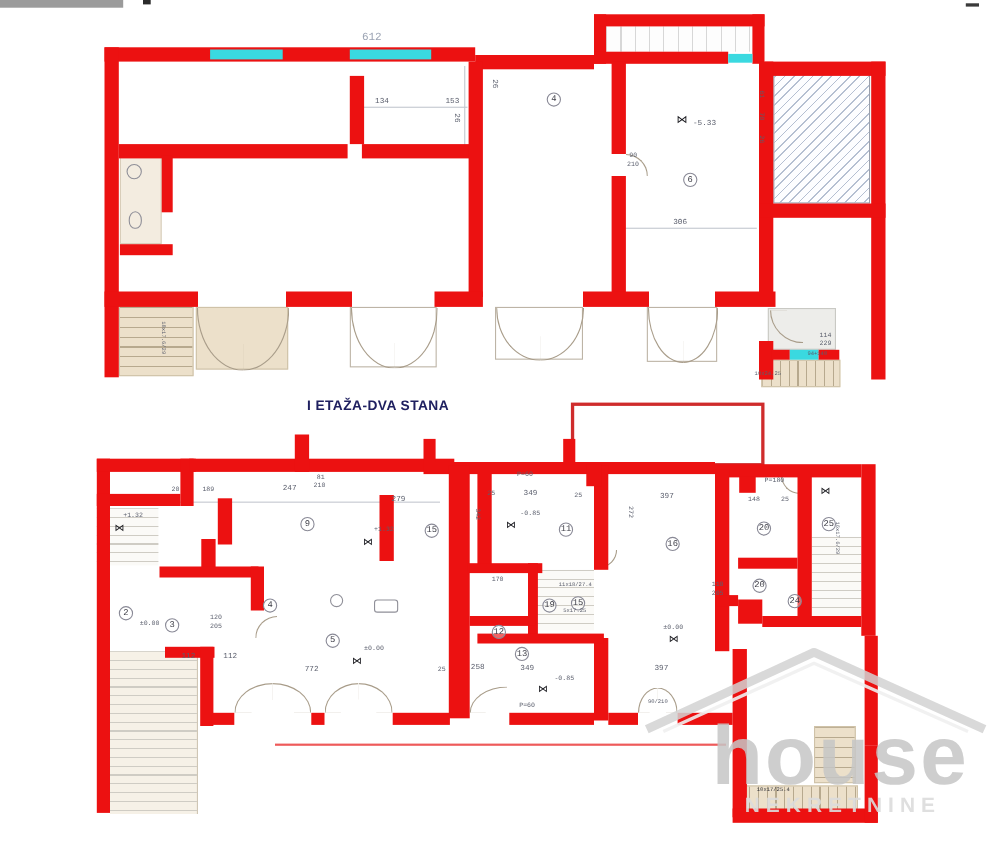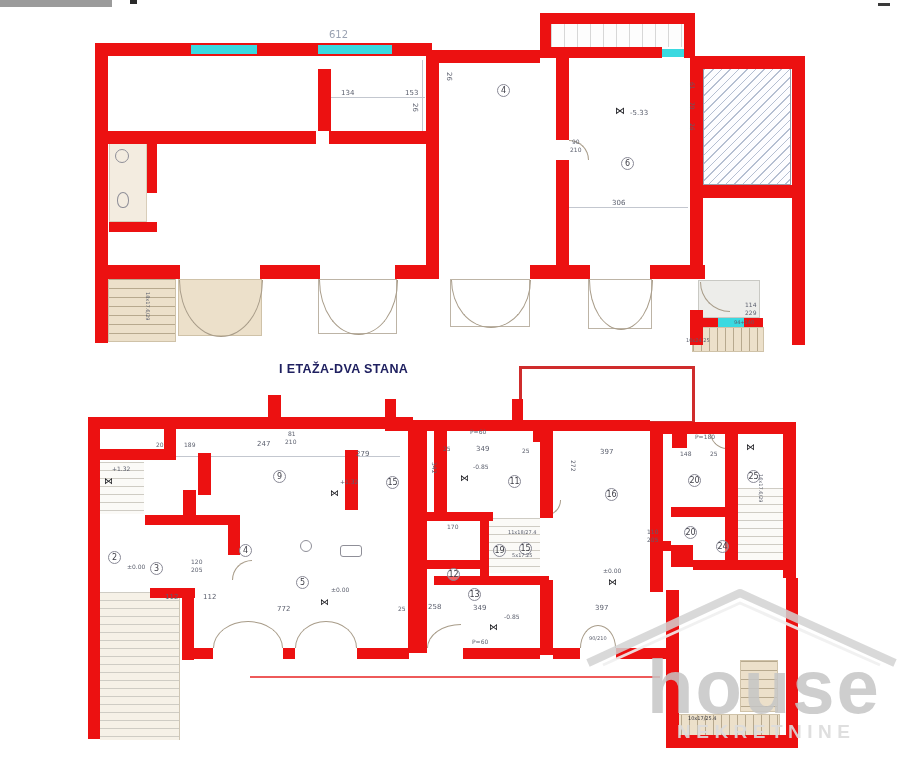--- a/index.html
+++ b/index.html
@@ -1,19 +1,19 @@
 <!DOCTYPE html>
 <html style="--wall: #ec1111; --cyan: #3ad9e0; --navy: #1f2060;"><head>
 <meta charset="utf-8">
 <style>
   html,body{margin:0;padding:0;background:#fff;}
   #canvas{position:relative;width:904px;height:768px;background:#fff;overflow:hidden;
           font-family:"DejaVu Sans",sans-serif;}
   #canvas *{box-sizing:border-box;}
-  .layer{position:absolute;inset:0;}
+  .layer{position:absolute;inset:0;font-family:Liberation Mono, monospace;}
   .w{position:absolute;background:var(--wall,#ec1111);z-index:4;}
   .cy{position:absolute;background:var(--cyan,#3ad9e0);z-index:5;}
   .hl{position:absolute;background:#c3c7cf;z-index:1;}
   .beige{position:absolute;background:#ece0ca;border:1px solid #cfc2a8;z-index:2;}
   .whitebox{position:absolute;background:#ffffff;border:1px solid #bdb4a6;z-index:2;}
   .graybox{position:absolute;background:#ededea;border:1px solid #c9c9c4;z-index:2;}
   .bath{position:absolute;background:#f3ece0;border:1px solid #d8cdb9;z-index:2;}
   .shaft{position:absolute;background:#f6f1e7;border-right:1px solid #cfc6b4;z-index:2;}
   .shaft2{position:absolute;background:#fbfaf7;z-index:2;}
   .vest{position:absolute;background:#fdfdfd;z-index:2;}

